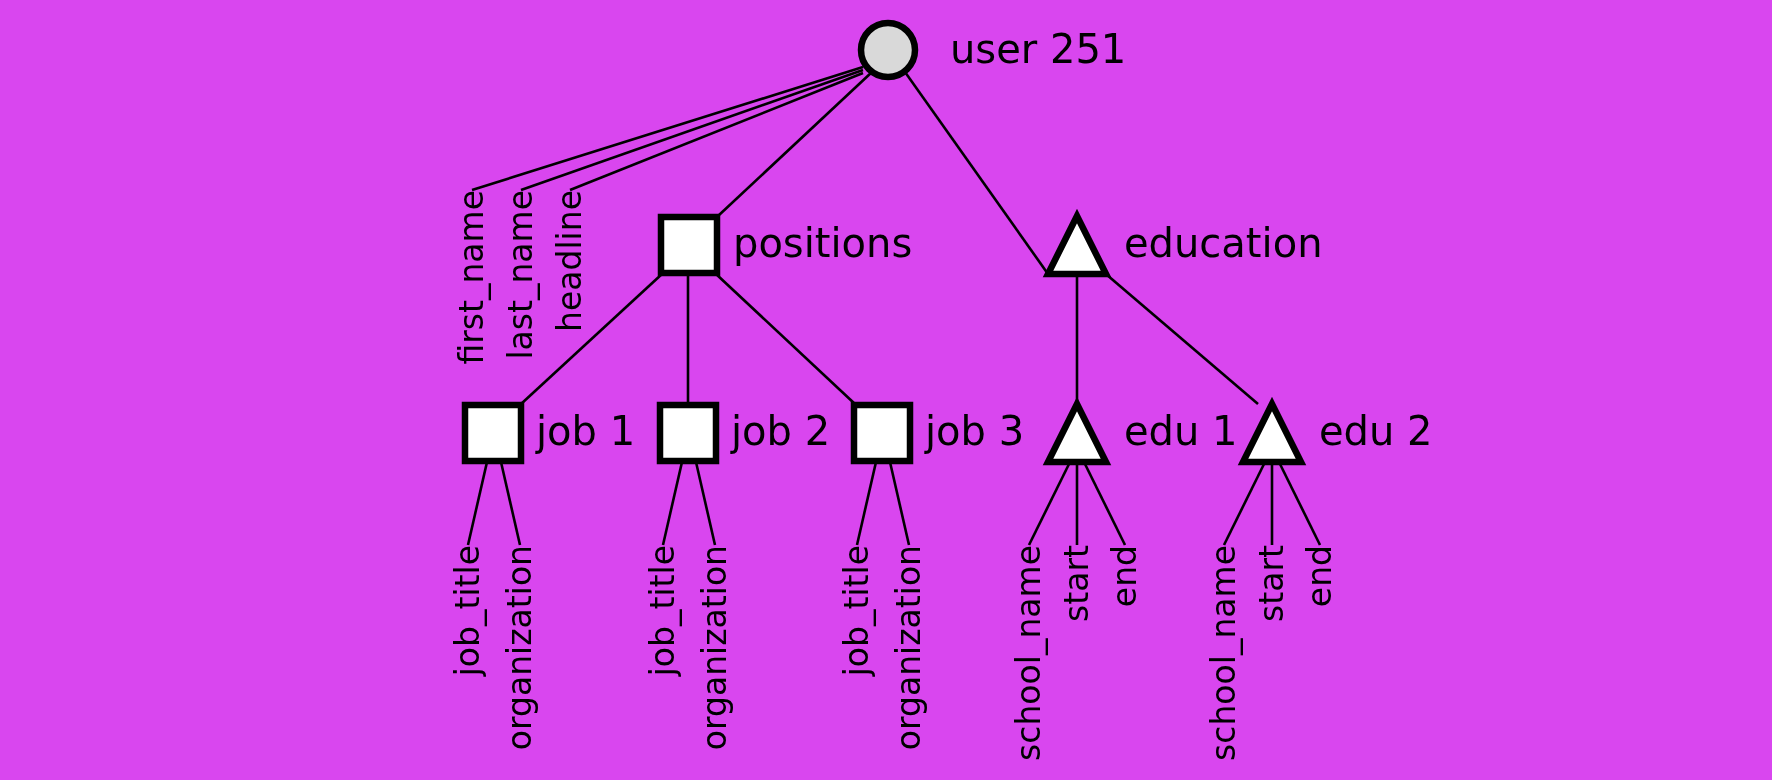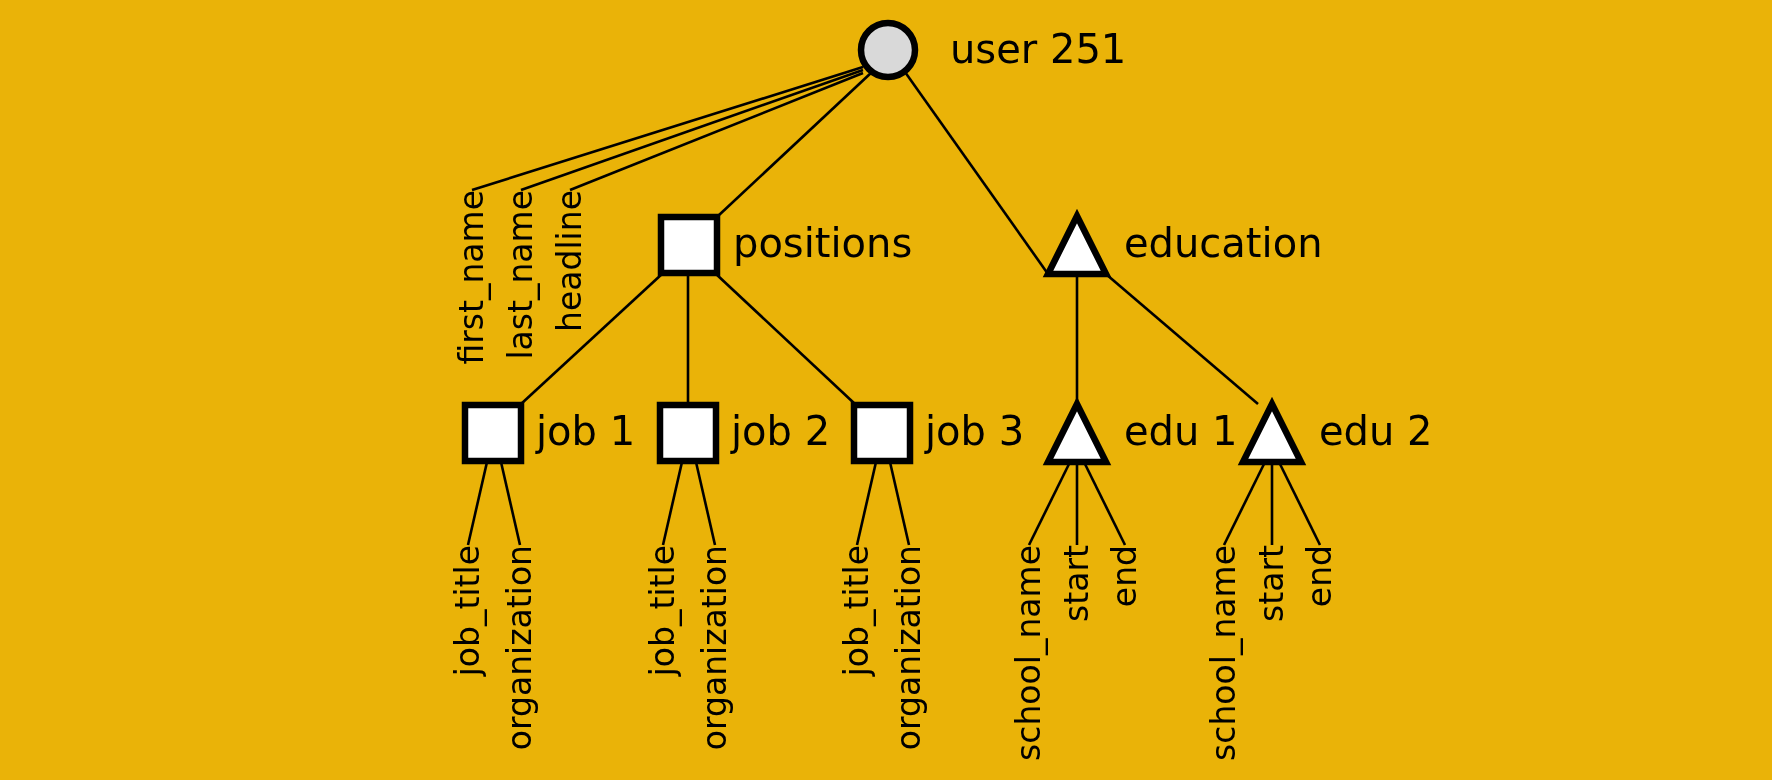--- a/index.html
+++ b/index.html
@@ -11,21 +11,21 @@
   body {
     width: 1772px;
     height: 780px;
     overflow: hidden;
     font-family: "DejaVu Sans", "Liberation Sans", sans-serif;
   }
   #diagram-root {
     position: relative;
     width: 1772px;
     height: 780px;
-    background: #eab308;
+    background: #d946ef;
   }
   svg#tree-svg {
     position: absolute;
     left: 0;
     top: 0;
     width: 1772px;
     height: 780px;
     display: block;
   }
   .edge {

